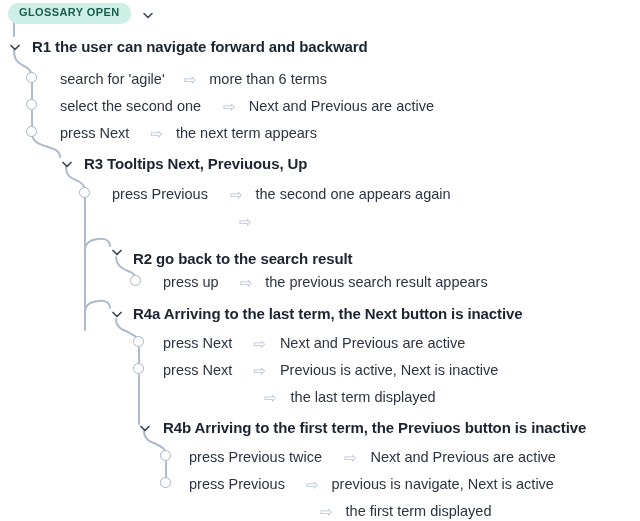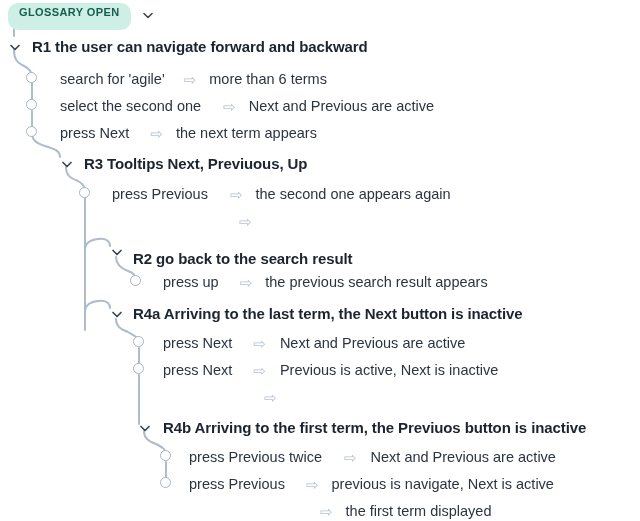--- a/index.html
+++ b/index.html
@@ -30,21 +30,21 @@
     width: 640px;
     height: 521px;
     pointer-events: none;
   }
 
   
   .badge {
     position: absolute;
     left: 8px;
     top: 3px;
-    height: 27px;
+    height: 21px;
     line-height: 19px;
     padding: 0 11px;
     border-radius: 10px;
     background: #cdefe5;
     color: #155e4e;
     font-size: 11px;
     font-weight: bold;
     letter-spacing: 0.4px;
     white-space: nowrap;
   }
@@ -236,20 +236,21 @@
   </div>
 
   <div class="row step" style="left:163px; top:362px;">
     <span class="action">press Next</span>
     <span class="arrow" style="margin-left:21px;">⇨</span>
     <span class="result" style="margin-left:14px;">Previous is active, Next is inactive</span>
   </div>
 
   <div class="row step" style="left:264px; top:389px;">
     <span class="arrow">⇨</span>
+    <span class="result" style="margin-left:14px;">the last term displayed</span>
   </div>
 
   <div class="row head" style="left:163px; top:419px;">
     <span>R4b Arriving to the first term, the Previuos button is inactive</span>
   </div>
 
   <div class="row step" style="left:189px; top:449px;">
     <span class="action">press Previous twice</span>
     <span class="arrow" style="margin-left:22px;">⇨</span>
     <span class="result" style="margin-left:14px;">Next and Previous are active</span>

